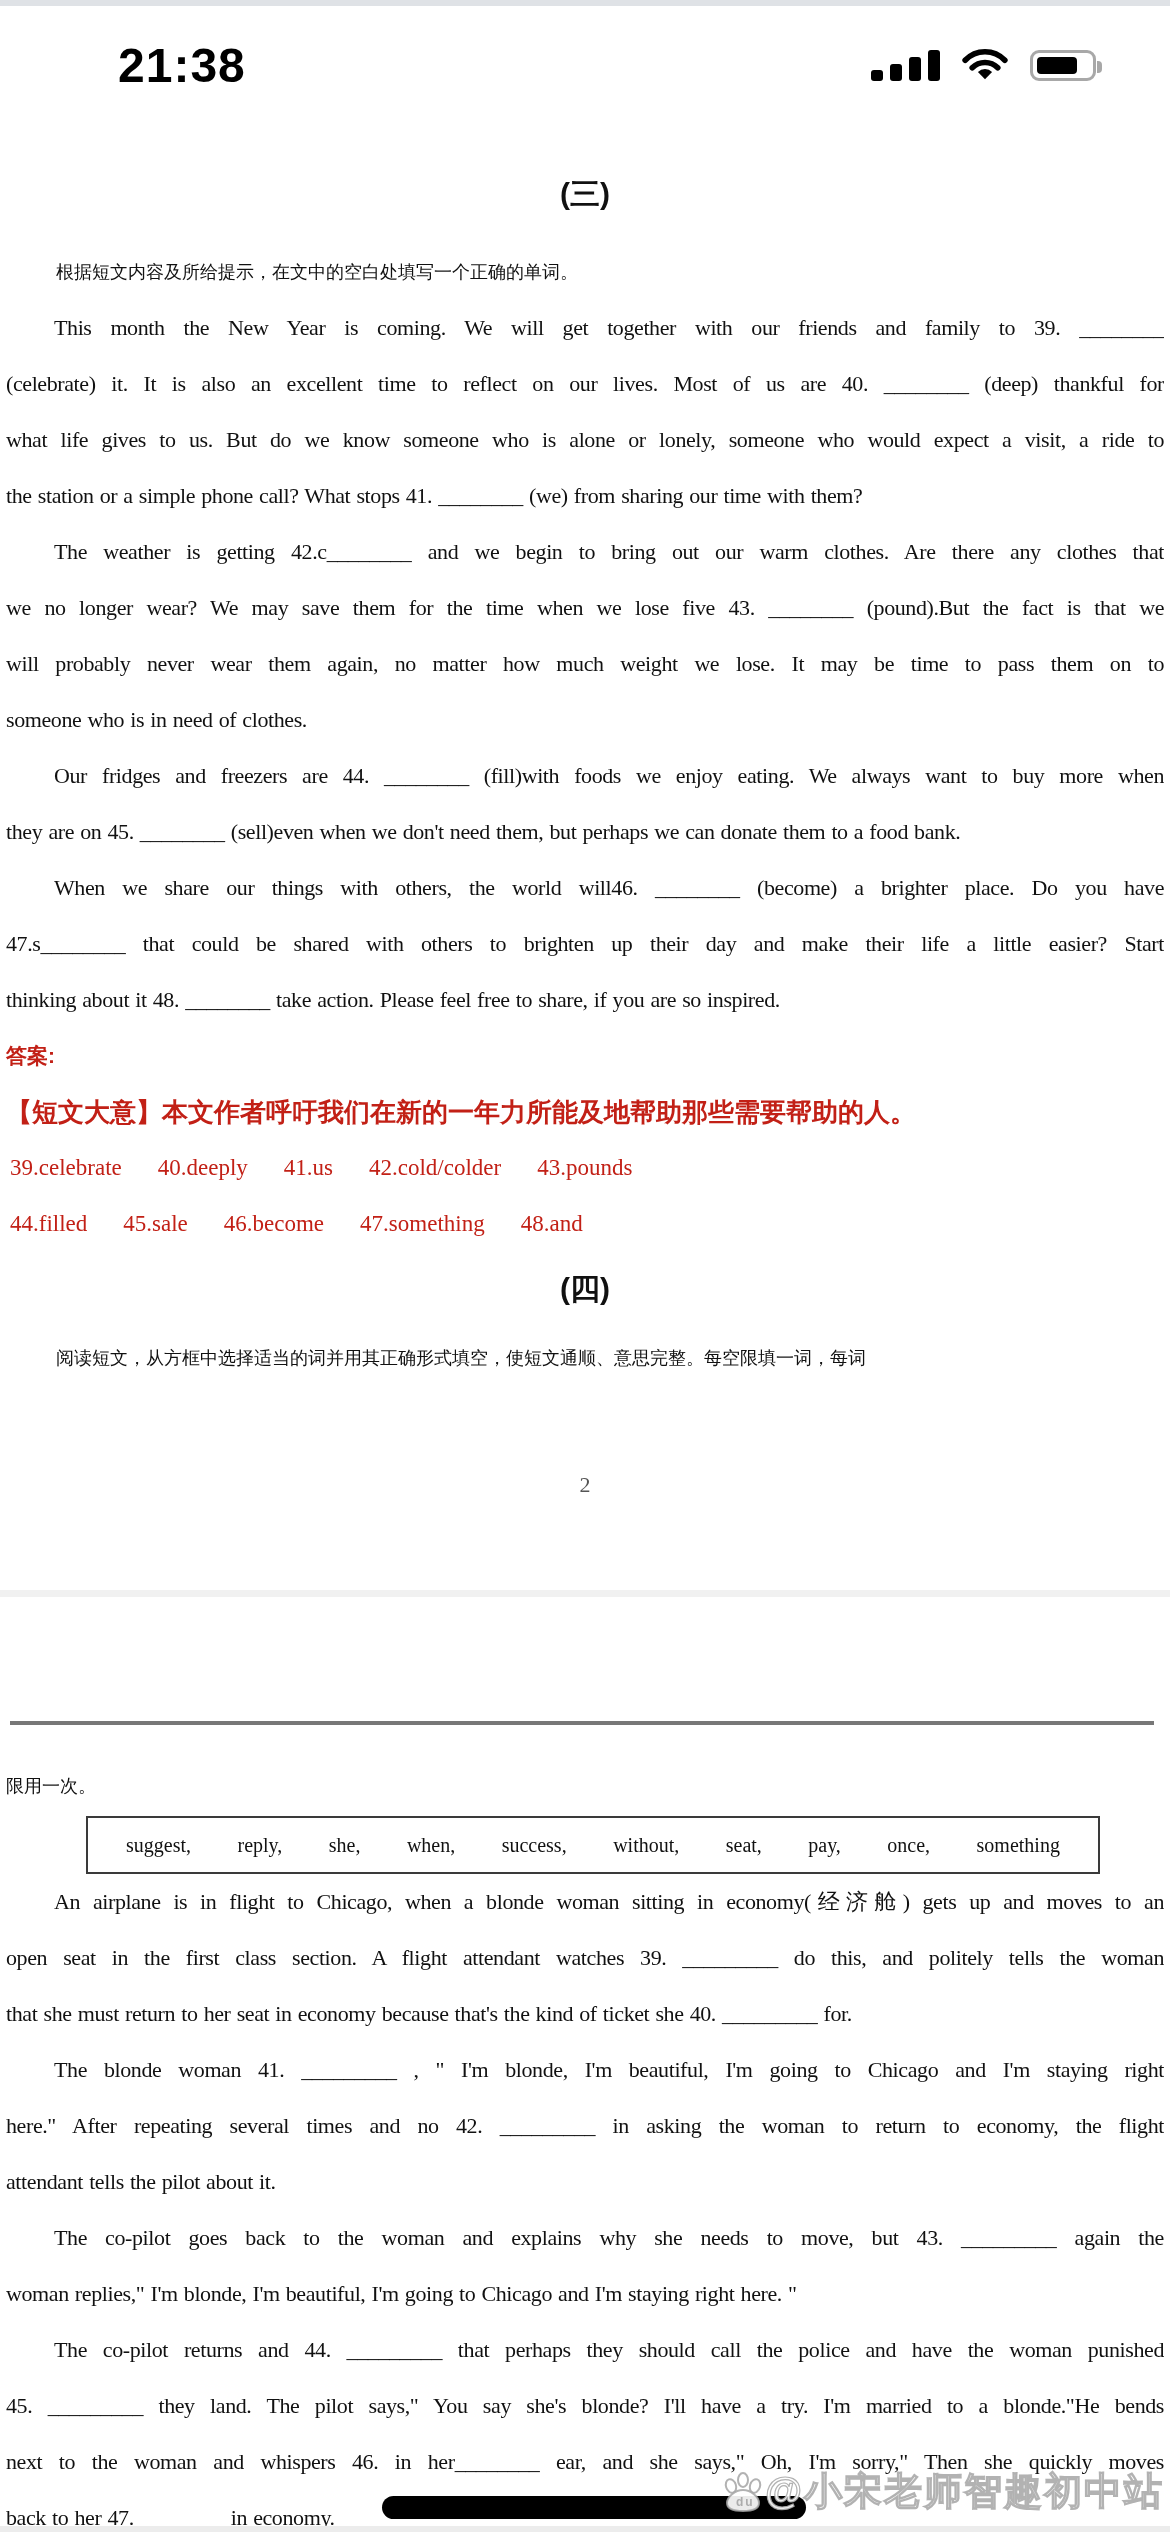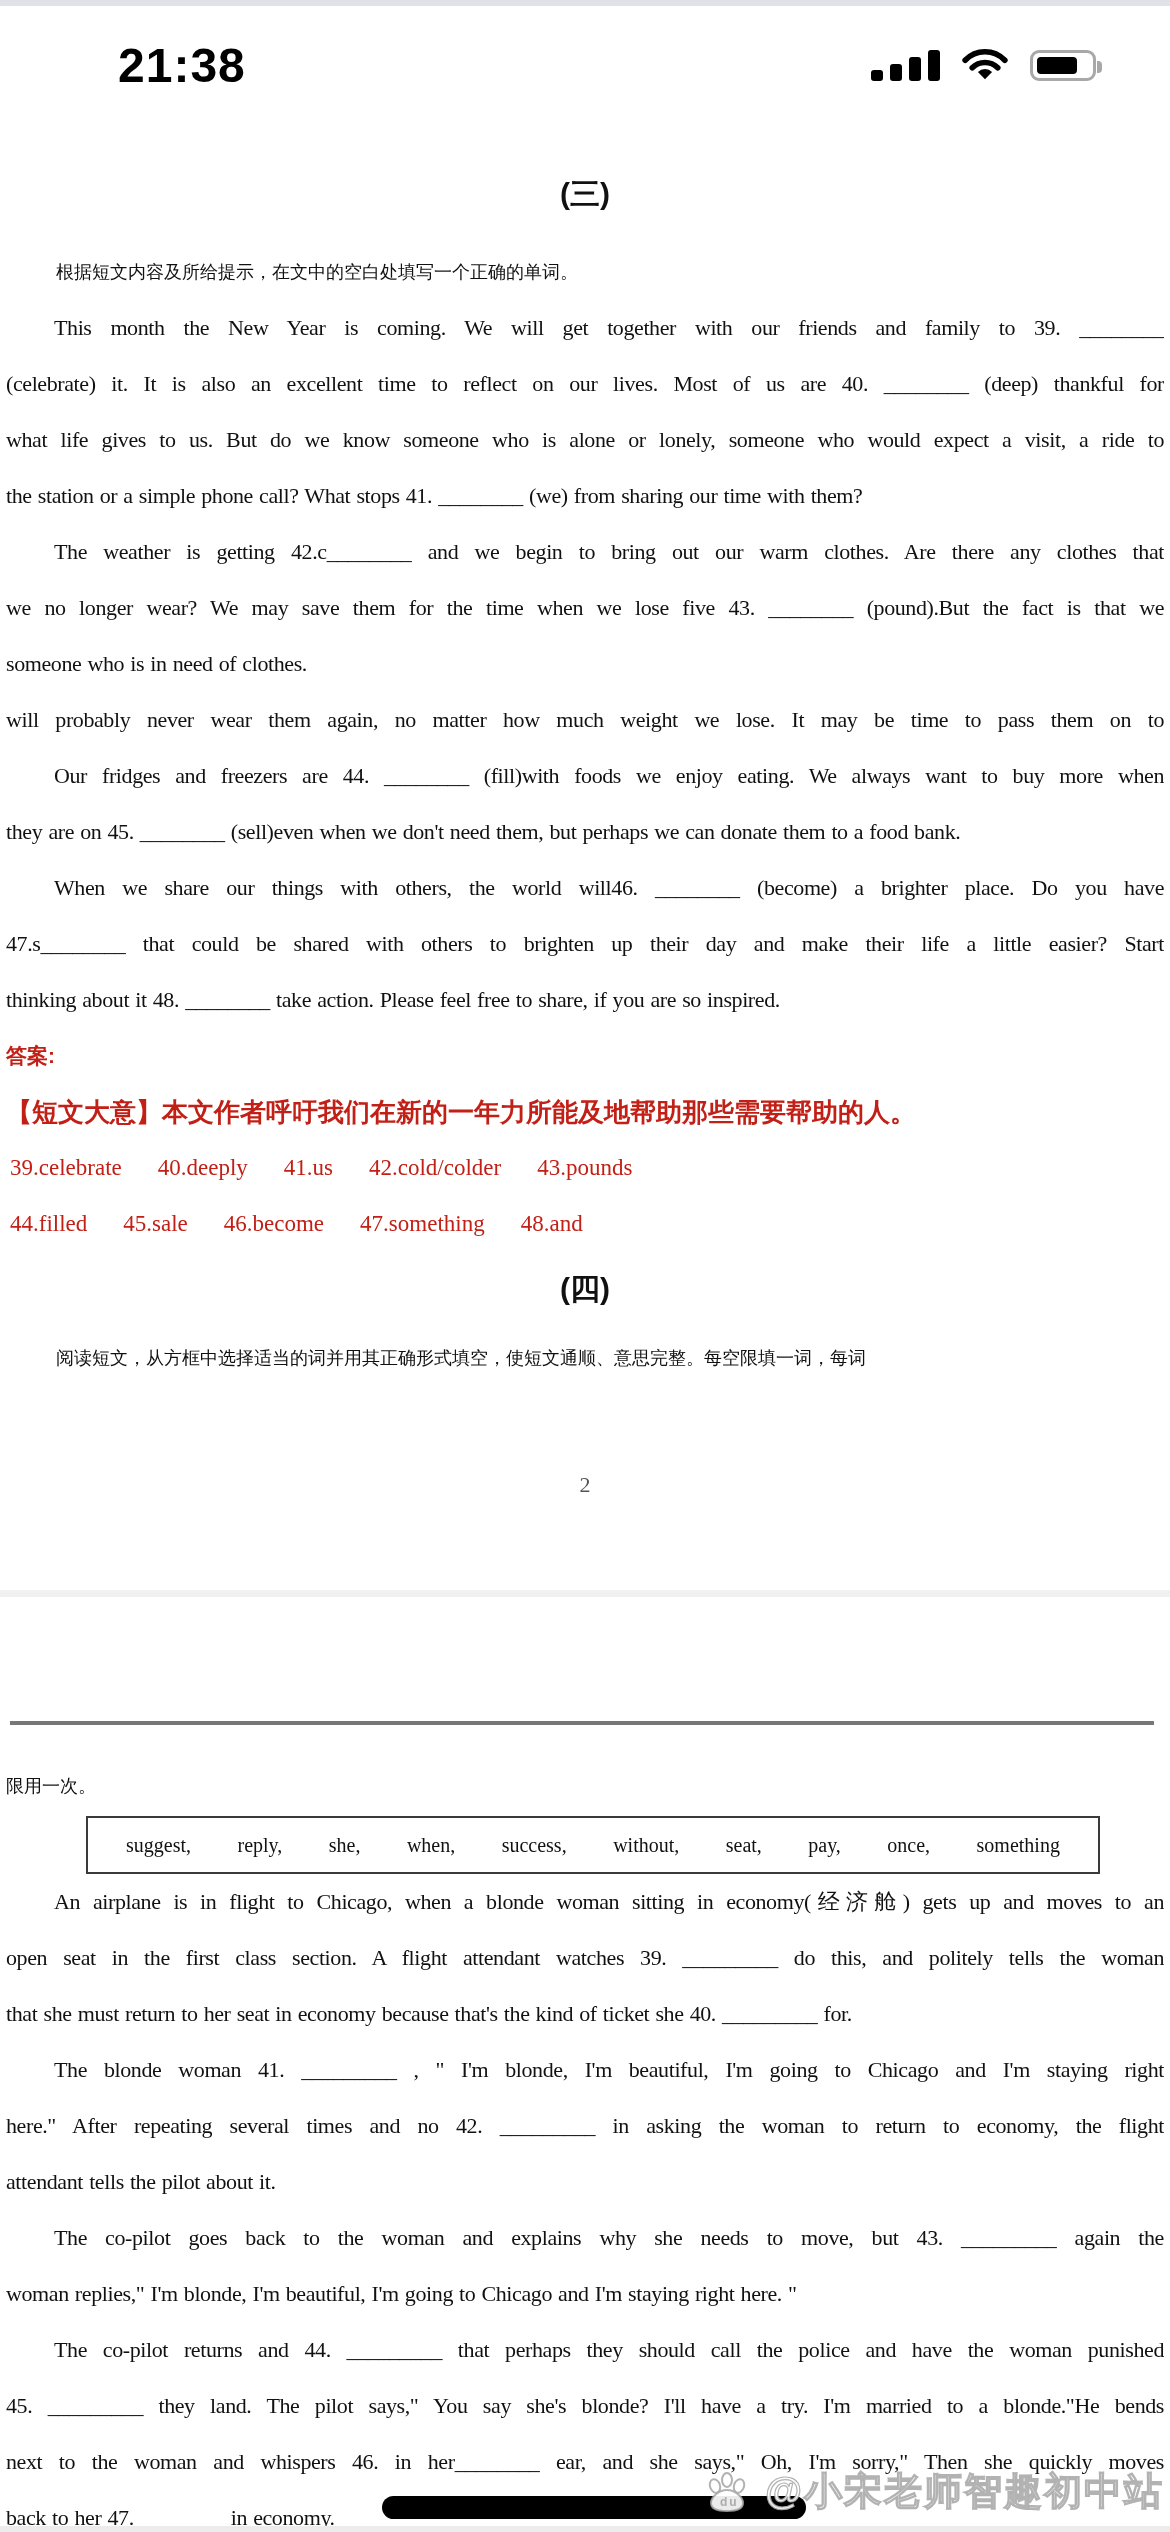--- a/index.html
+++ b/index.html
@@ -32,21 +32,21 @@
   .red-sum{font-family:"Liberation Sans","DejaVu Sans",sans-serif;font-weight:700;font-size:26px;line-height:56px;height:56px;overflow:hidden;}
   .red-row{display:flex;gap:36px;font-size:23px;line-height:56px;height:56px;padding-left:4px;}
   .pagenum{margin-top:79px;height:40px;line-height:40px;text-align:center;font-size:22px;color:#555;}
   .page-gap{margin-top:85px;height:7px;background:#f1f1f1;}
   .rule{height:4px;background:#777777;margin:124px 10px 0 4px;}
   .cn.cont{margin-top:33px;}
   .word-box{margin:2px 64px 0 80px;height:58px;border:2px solid #3a3a3a;display:flex;align-items:center;
             justify-content:space-between;padding:0 38px;font-size:20px;box-sizing:border-box;}
   
   .redaction{position:absolute;left:382px;top:2490px;width:424px;height:23px;background:#000;border-radius:12px;z-index:6;}
-  .watermark{position:absolute;right:6px;top:2460px;display:flex;align-items:center;gap:16px;z-index:7;
+  .watermark{position:absolute;right:6px;top:2460px;display:flex;align-items:center;gap:0;z-index:7;
              font-family:"Liberation Sans","DejaVu Sans",sans-serif;font-weight:700;font-size:38px;letter-spacing:2px;
              color:rgba(255,255,255,0.92);justify-content:flex-end;-webkit-text-stroke:1.2px rgba(165,165,165,0.85);}
   .bottom-strip{position:absolute;left:0;right:0;bottom:0;height:12px;background:#ececec;z-index:5;}
 </style>
 </head>
 <body>
 
 <div class="screen">
 
   <div class="status-bar">
@@ -76,22 +76,22 @@
       <div class="sec-title t3">(三)</div>
       <div class="cn ind i3">根据短文内容及所给提示，在文中的空白处填写一个正确的单词。</div>
 
       <div>
         <div class="ln j ind">This month the New Year is coming. We will get together with our friends and family to 39. ________</div>
         <div class="ln j">(celebrate) it. It is also an excellent time to reflect on our lives. Most of us are 40. ________ (deep) thankful for</div>
         <div class="ln j">what life gives to us. But do we know someone who is alone or lonely, someone who would expect a visit, a ride to</div>
         <div class="ln">the station or a simple phone call? What stops 41. ________ (we) from sharing our time with them?</div>
         <div class="ln j ind">The weather is getting 42.c________ and we begin to bring out our warm clothes. Are there any clothes that</div>
         <div class="ln j">we no longer wear? We may save them for the time when we lose five 43. ________ (pound).But the fact is that we</div>
+        <div class="ln j">will probably never wear them again, no matter how much weight we lose. It may be time to pass them on to</div>
         <div class="ln">someone who is in need of clothes.</div>
-        <div class="ln j">will probably never wear them again, no matter how much weight we lose. It may be time to pass them on to</div>
         <div class="ln j ind">Our fridges and freezers are 44. ________ (fill)with foods we enjoy eating. We always want to buy more when</div>
         <div class="ln">they are on 45. ________ (sell)even when we don't need them, but perhaps we can donate them to a food bank.</div>
         <div class="ln j ind">When we share our things with others, the world will46. ________ (become) a brighter place. Do you have</div>
         <div class="ln j">47.s________ that could be shared with others to brighten up their day and make their life a little easier? Start</div>
         <div class="ln">thinking about it 48. ________ take action. Please feel free to share, if you are so inspired.</div>
       </div>
 
       <div class="red-label red">答案:</div>
       <div class="red-sum red">【短文大意】本文作者呼吁我们在新的一年力所能及地帮助那些需要帮助的人。</div>
       <div class="red-row red">

